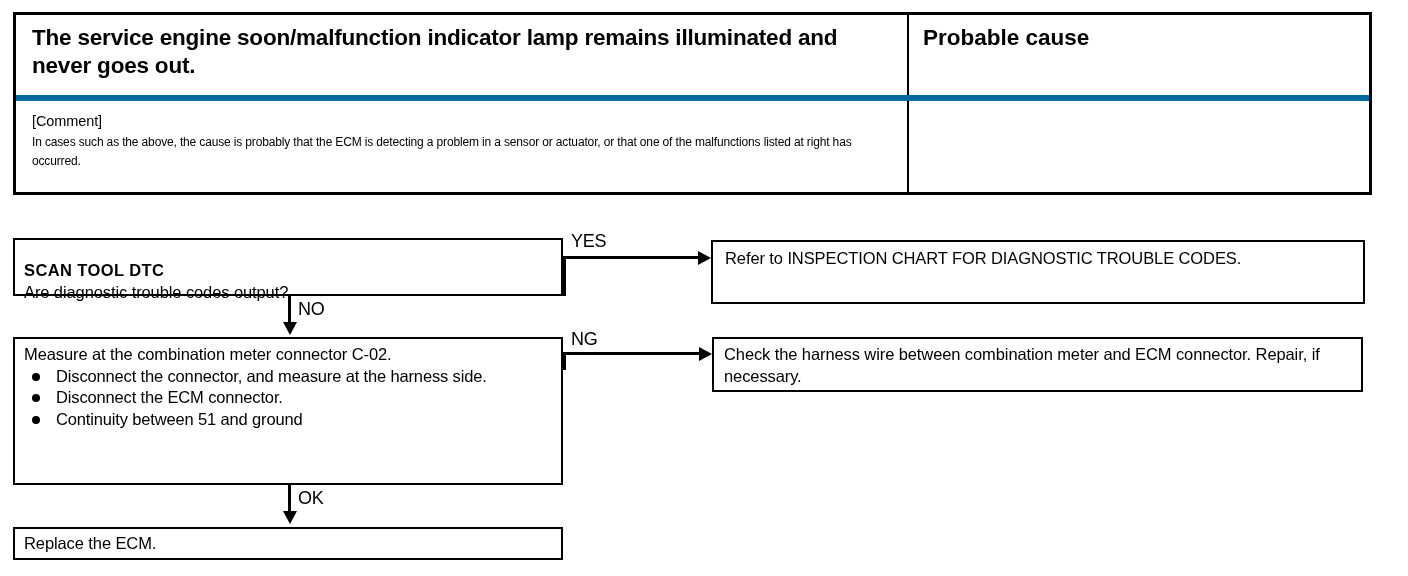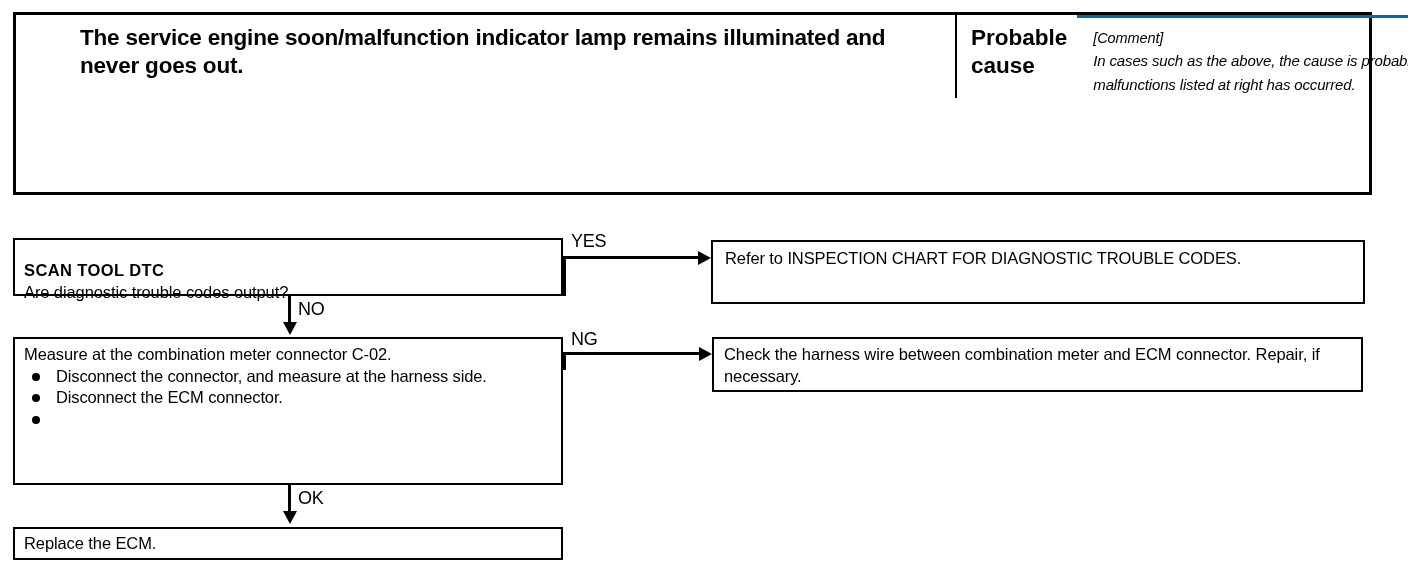--- a/index.html
+++ b/index.html
@@ -19,28 +19,28 @@
   
   .symptom-table {
     position: absolute;
     left: 13px;
     top: 12px;
     width: 1359px;
     height: 183px;
     border: 3px solid #000;
     box-sizing: border-box;
     display: flex;
-    padding-left: 48px;
+    flex-direction: column;
   }
   .table-row {
     display: flex;
     flex-direction: row;
   }
   .row-header { height: 83px; }
-  .row-body   { height: 94px; border-top: 3px solid #0369a1; font-style: italic; }
+  .row-body   { height: 94px; border-top: 6px solid #0369a1; }
 
   .cell-left {
     width: 893px;
     box-sizing: border-box;
     border-right: 2px solid #000;
     padding: 9px 14px 4px 16px;
   }
   .cell-right {
     flex: 1;
     box-sizing: border-box;
@@ -58,21 +58,21 @@
     font-weight: bold;
     line-height: 1.26;
     letter-spacing: 0px;
   }
   .comment-tag {
     font-size: 14.5px;
     line-height: 1.55;
     letter-spacing: -0.1px;
   }
   .comment-body {
-    font-size: 15px;
+    font-size: 12px;
     line-height: 1.58;
     letter-spacing: -0.15px;
   }
 
   .cause-list {
     list-style: none;
     margin: 0;
     padding: 0;
   }
   .cause-item {
@@ -228,20 +228,21 @@
       <li class="meas-item">
         <span class="bullet"></span>
         <span>Disconnect the connector, and measure at the harness side.</span>
       </li>
       <li class="meas-item">
         <span class="bullet"></span>
         <span>Disconnect the ECM connector.</span>
       </li>
       <li class="meas-item">
         <span class="bullet"></span>
+        <span>Continuity between 51 and ground</span>
       </li>
     </ul>
   </div>
 
   <div class="line-v" style="left:563px; top:352px; height:18px;"></div>
   <div class="line-h" style="left:563px; top:352px; width:138px;"></div>
   <div class="arrow-right" style="left:699px; top:346.5px;"></div>
   <div class="branch-label" style="left:571px; top:329px;">NG</div>
 
   <div class="fbox" id="box-check">

